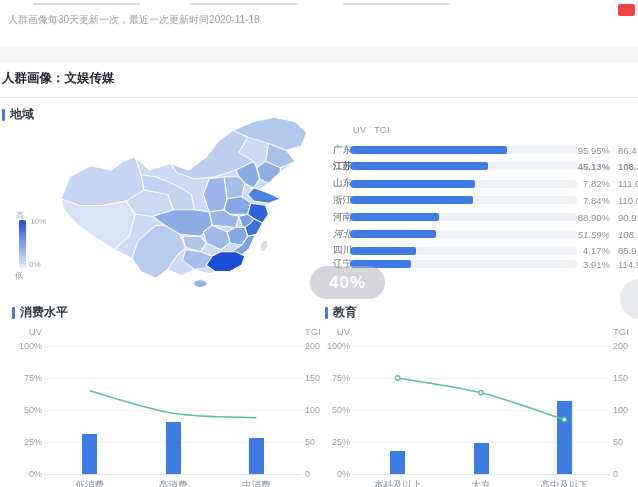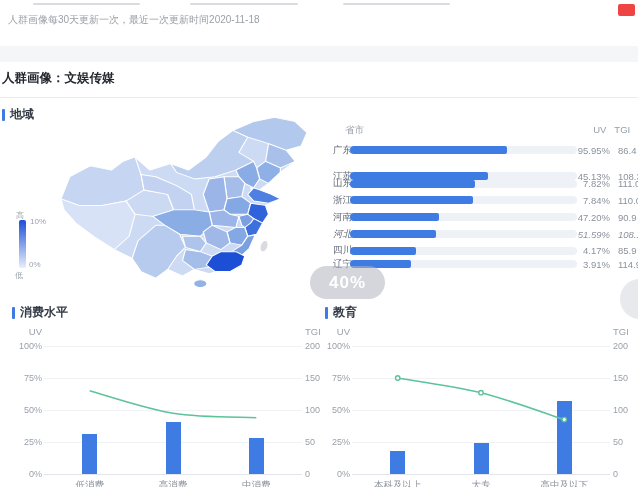--- a/index.html
+++ b/index.html
@@ -129,34 +129,33 @@
 <div class="vmap">
   <span class="vm-high">高</span>
   <span class="vm-max">10%</span>
   <div class="vm-bar"></div>
   <span class="vm-min">0%</span>
   <span class="vm-low">低</span>
 </div>
 
 <div class="ptable">
   <div class="phead">
-    <span class="hname">省市</span>
     <span class="huv">UV</span>
     <span class="htgi">TGI</span>
   </div>
   <div>
       <div class="prow" style="top: 19px;">
         <span class="pname">广东</span>
         <span class="ptrack">
           <span class="pfill" style="width:69%"></span>
         </span>
         <span class="puv">95.95%</span>
         <span class="ptgi">86.4</span>
       </div>
-      <div class="prow" style="top: 45px;">
+      <div class="prow" style="top: 35px; font-weight: bold;">
         <span class="pname">江苏</span>
         <span class="ptrack">
           <span class="pfill" style="width:61%"></span>
         </span>
         <span class="puv">45.13%</span>
         <span class="ptgi">108.3</span>
       </div>
       <div class="prow" style="top: 52.6px;">
         <span class="pname">山东</span>
         <span class="ptrack">
@@ -171,21 +170,21 @@
           <span class="pfill" style="width:54%"></span>
         </span>
         <span class="puv">7.84%</span>
         <span class="ptgi">110.0</span>
       </div>
       <div class="prow" style="top: 86.2px;">
         <span class="pname">河南</span>
         <span class="ptrack">
           <span class="pfill" style="width:39%"></span>
         </span>
-        <span class="puv">47.20%</span>
+        <span class="puv">88.90%</span>
         <span class="ptgi">90.9</span>
       </div>
       <div class="prow" style="top: 103px; font-style: italic;">
         <span class="pname">河北</span>
         <span class="ptrack">
           <span class="pfill" style="width:38%"></span>
         </span>
         <span class="puv">51.59%</span>
         <span class="ptgi">108.1</span>
       </div>

